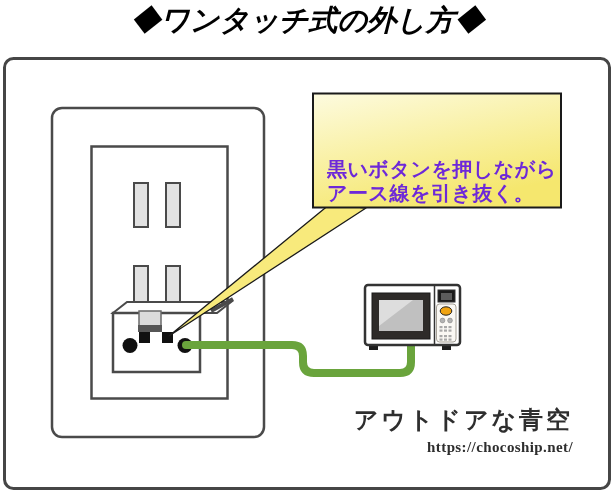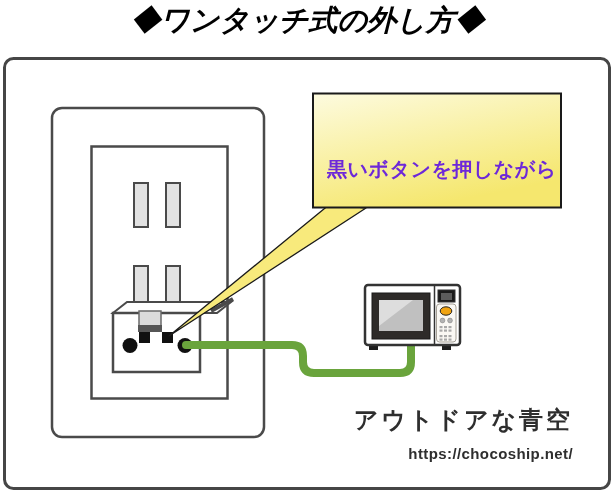--- a/index.html
+++ b/index.html
@@ -16,21 +16,21 @@
   .callout-text {
     position:absolute; left:327px; top:126px;
     font-size:20px; font-weight:bold; line-height:24px; color:#6d28d9;
     letter-spacing:0.5px; white-space:nowrap;margin-top:31px;
   }
   .watermark {
     position:absolute; left:331px; top:404px; width:242px;
     text-align:right; color:#2e2e2e; font-weight:bold;
   }
   .watermark .site { font-size:24px; letter-spacing:3px; white-space:nowrap; }
-  .watermark .url  { font-size:15px; letter-spacing:0.4px; margin-top:9px; white-space:nowrap; }
+  .watermark .url  { font-size:15px; letter-spacing:0.4px; margin-top:3px; white-space:nowrap;font-family:Liberation Serif, serif; }
 </style>
 </head>
 <body>
 
 <h1 class="title">◆ワンタッチ式の外し方◆</h1>
 
 <svg class="diagram" width="615" height="494" viewBox="0 0 615 494">
   <defs>
     <linearGradient id="bubbleGrad" x1="0" y1="0" x2="0.45" y2="1">
       <stop offset="0" stop-color="#fdfbdf"></stop>
@@ -93,18 +93,19 @@
   </g>
 
   <g>
     <polygon points="330,204 366,208 169,336" stroke="#1a1a1a" stroke-width="1.3" stroke-linejoin="round" fill="#f8ea7c"></polygon>
     <rect x="313" y="93.5" width="248" height="114" fill="url(#bubbleGrad)" stroke="#1a1a1a" stroke-width="2"></rect>
   </g>
 </svg>
 
 <div class="callout-text">
   <div>黒いボタンを押しながら</div>
+  <div>アース線を引き抜く。</div>
 </div>
 
 <div class="watermark">
   <div class="site">アウトドアな青空</div>
   <div class="url">https://chocoship.net/</div>
 </div>
 
 </body></html>

